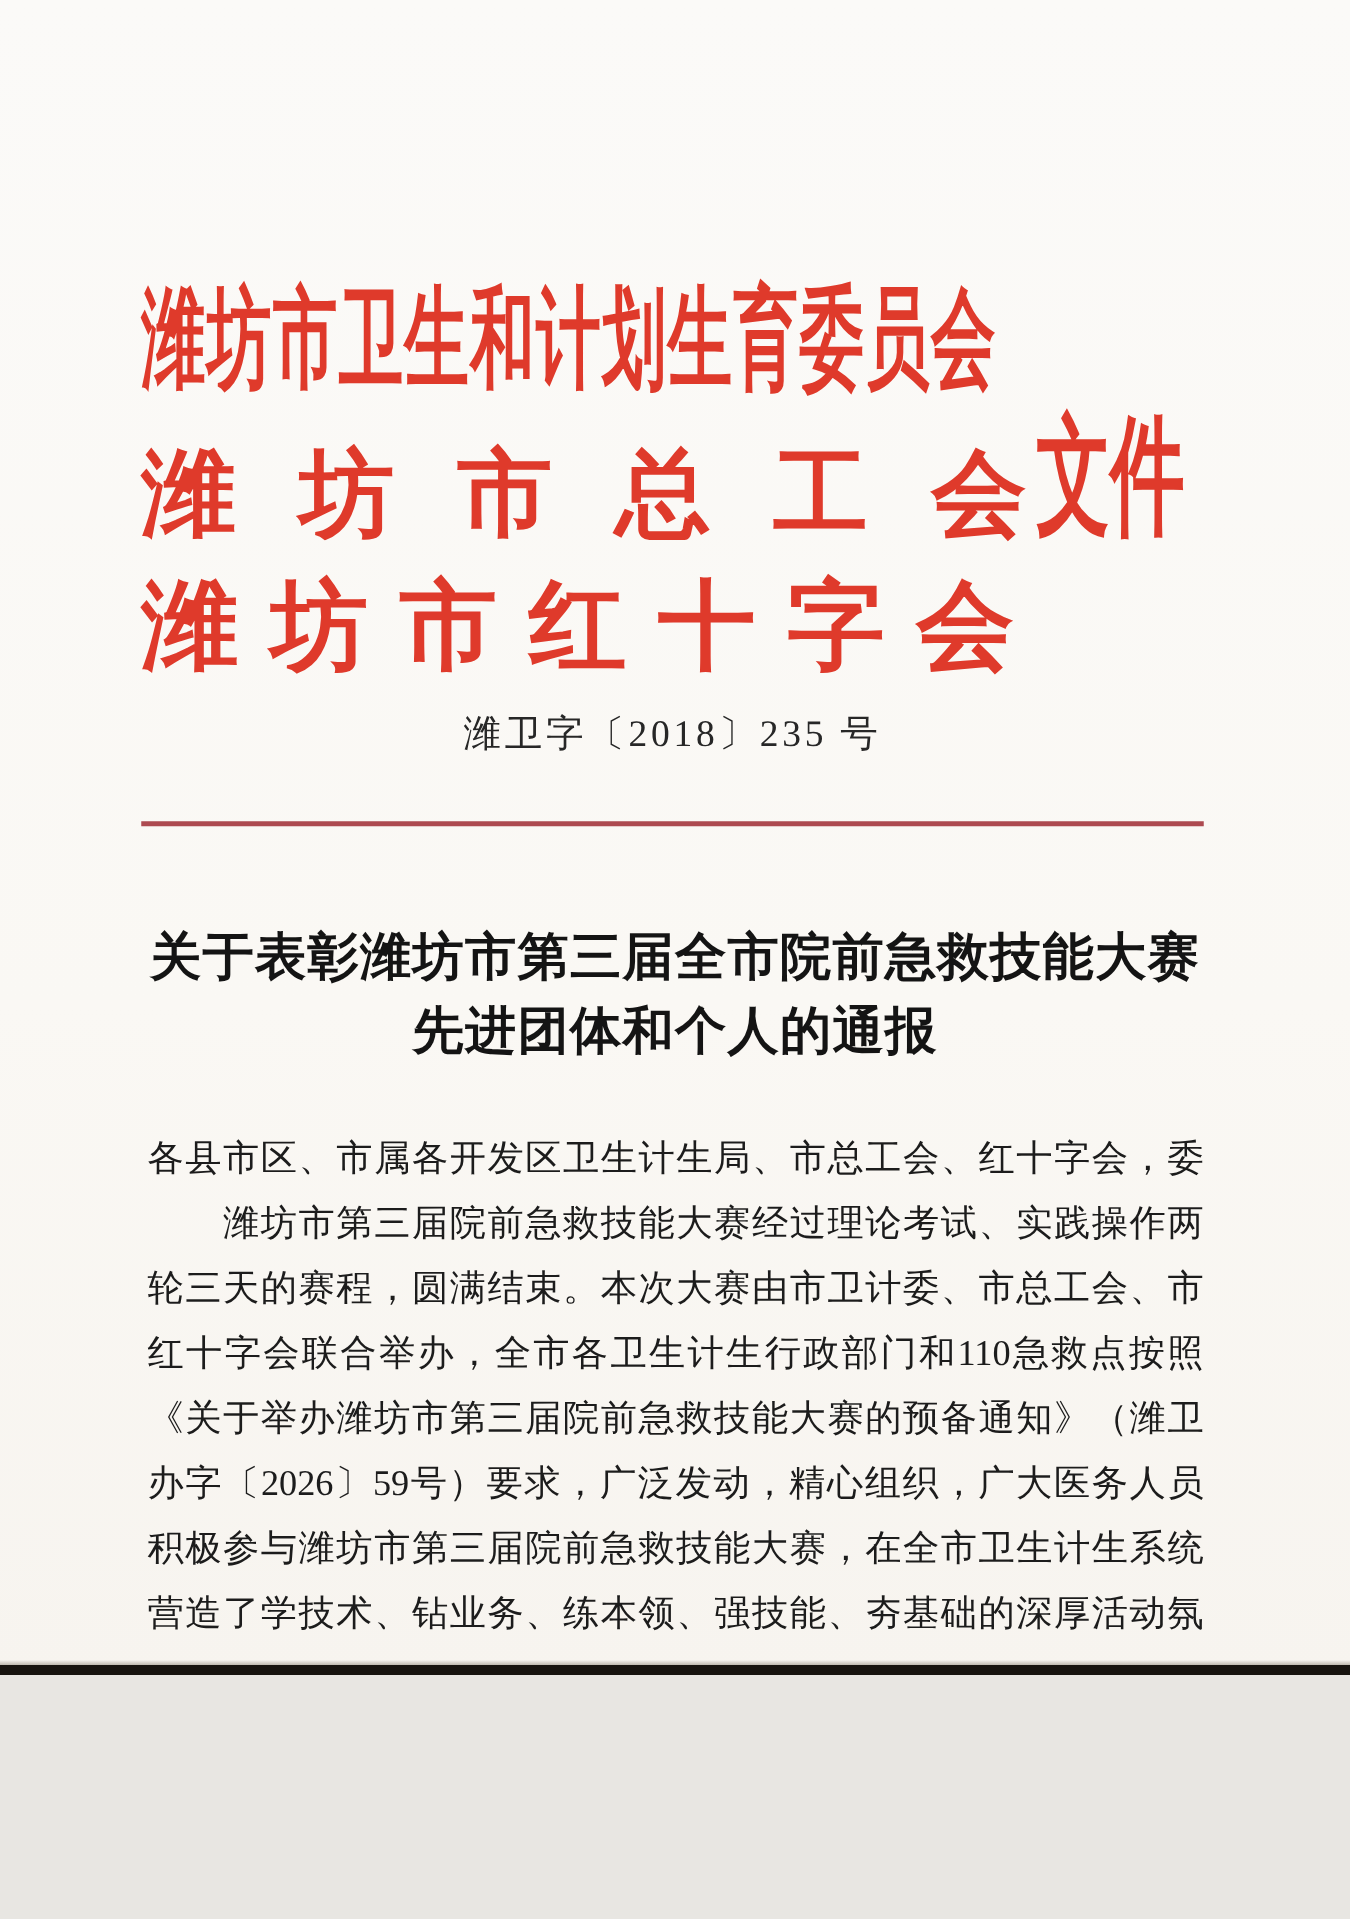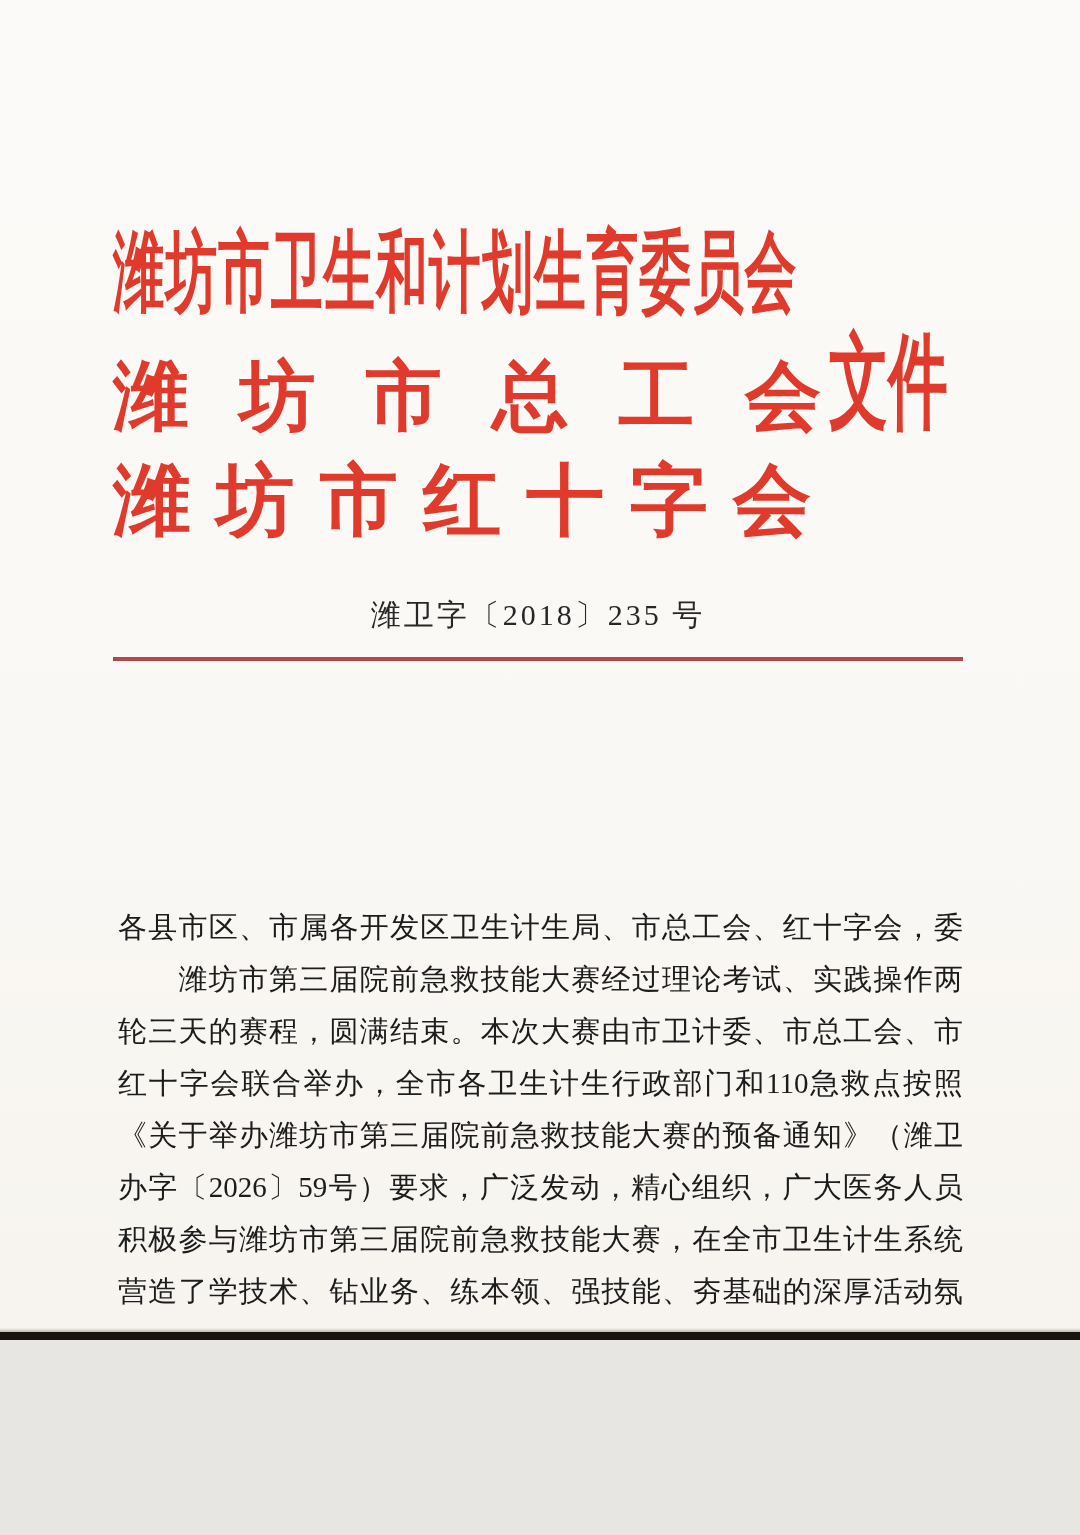--- a/index.html
+++ b/index.html
@@ -39,21 +39,21 @@
     transform:scaleX(.57);transform-origin:left top;
   }
   .org3{
     position:absolute;left:113px;top:462px;width:698px;
     font-size:78px;font-weight:700;line-height:1;
     color:var(--red);
   }
   .spread{display:flex;justify-content:space-between;}
   
   .doc-number{
-    position:absolute;left:113px;top:597px;width:850px;
+    position:absolute;left:113px;top:570px;width:850px;
     text-align:center;font-size:30px;line-height:36px;
     letter-spacing:3px;color:#272727;
   }
   .red-rule{
     position:absolute;left:113px;top:657px;width:850px;height:4px;
     background:var(--rule-red);
   }
   
   .title{
     position:absolute;left:60px;top:736px;width:960px;
@@ -110,20 +110,24 @@
       <span>红</span>
       <span>十</span>
       <span>字</span>
       <span>会</span>
     </div>
 
   <div class="doc-number">潍卫字〔2018〕235 号</div>
 
   <div class="red-rule"></div>
 
+  <div class="title">
+    <div>关于表彰潍坊市第三届全市院前急救技能大赛</div>
+    <div>先进团体和个人的通报</div>
+  </div>
 
   <div class="body-text">
     <div class="bodyline spread">
         <span>各</span>
         <span>县</span>
         <span>市</span>
         <span>区</span>
         <span>、</span>
         <span>市</span>
         <span>属</span>

